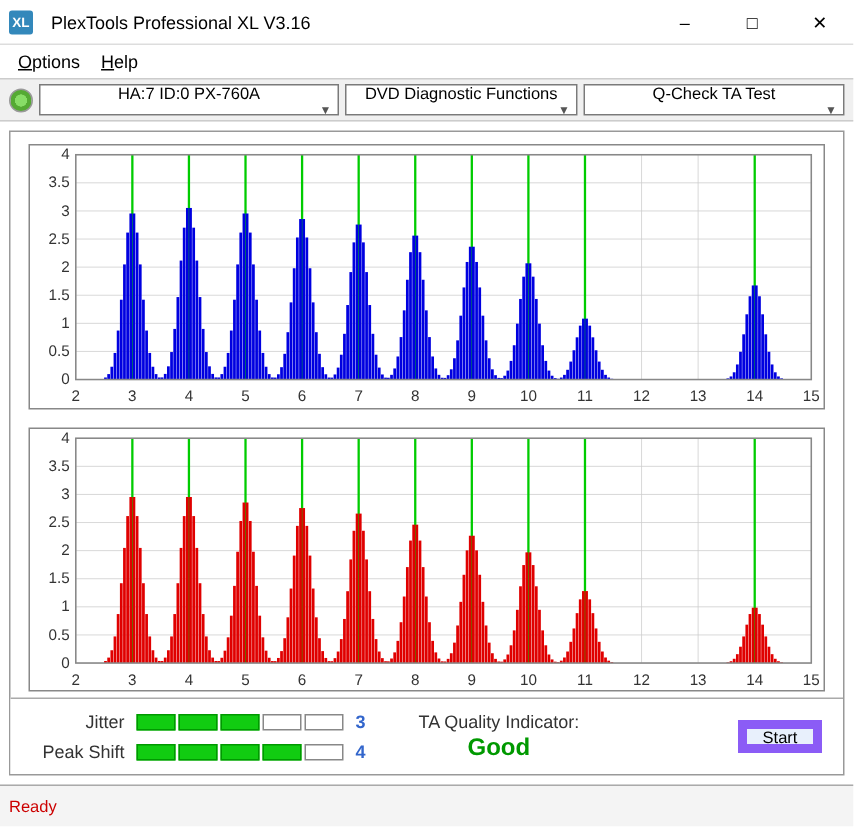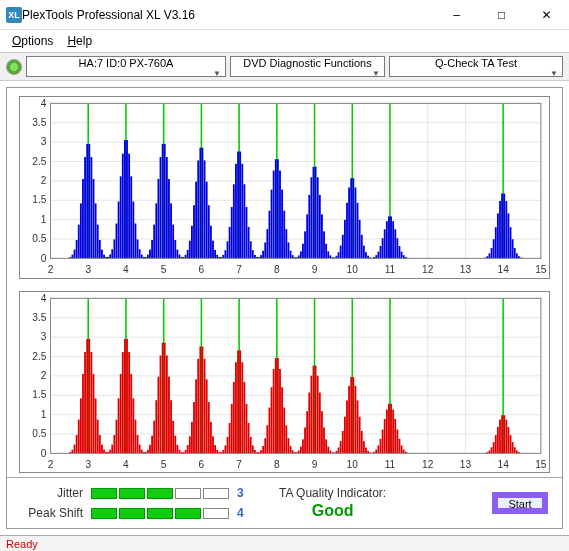--- a/index.html
+++ b/index.html
@@ -1,18 +1,18 @@
 <!DOCTYPE html>
 <html><head>
 <meta charset="utf-8">
 <style>
 * { box-sizing: border-box; margin: 0; padding: 0; }
 body { font-family: "Segoe UI", Tahoma, sans-serif; font-size: 12px; background: #fff; width: 569px; height: 551px; overflow: hidden; display: flex; flex-direction: column; }
 .titlebar { background: #fff; height: 30px; display: flex; align-items: center; padding-left: 6px; border-bottom: 1px solid #ddd; }
-.titlebar .logo { width: 16px; height: 16px; background: #38b; color: #fff; font-size: 9px; font-weight: bold; display: flex; align-items: center; justify-content: center; border-radius: 2px; margin-right: 0; }
+.titlebar .logo { width: 16px; height: 16px; background: #38b; color: #fff; font-size: 9px; font-weight: bold; display: flex; align-items: center; justify-content: center; border-radius: 2px; margin-right: 12px; }
 .titlebar .title { flex: 1; color: #000; font-size: 12px; }
 .titlebar .wbtn { width: 45px; height: 30px; display: flex; align-items: center; justify-content: center; color: #000; }
 .menubar { background: #fff; display: flex; padding: 2px 6px; gap: 2px; }
 .menubar .mitem { padding: 2px 6px; cursor: default; }
 .menubar .mitem .ul { text-decoration: underline; }
 .toolbar { background: #f0f0f0; border-top: 1px solid #ccc; border-bottom: 1px solid #ccc; padding: 3px 6px; display: flex; gap: 4px; align-items: center; }
 .drive-icon { width: 16px; height: 16px; border-radius: 50%; background: radial-gradient(circle, #8d6 40%, #5a3 42%); border: 1px solid #999; }
 .combo { background: #fff; border: 1px solid #7a7a7a; height: 21px; display: flex; align-items: center; padding: 0 4px; font-size: 11px; position: relative; flex-direction: column; }
 .combo .arrow { margin-left: auto; font-size: 8px; color: #555; padding-left: 6px; }
 .chartarea { flex: 1; background: #fff; border: 1px solid #999; margin: 6px; display: flex; flex-direction: column; }
@@ -23,21 +23,21 @@
 .brow { display: flex; align-items: center; gap: 8px; }
 .brow .lbl { width: 62px; text-align: right; color: #333; }
 .segbar { display: flex; gap: 2px; }
 .seg { width: 26px; height: 11px; border: 1px solid #888; background: #fff; }
 .seg.on { background: #1c1; border-color: #090; }
 .brow .val { color: #36c; font-weight: bold; width: 14px; }
 .ta-col { margin-left: 18px; text-align: center; }
 .ta-col .lbl { color: #333; }
 .ta-col .val { color: #090; font-size: 16px; font-weight: bold; margin-top: 2px; }
 .startbtn { margin-left: auto; width: 56px; height: 22px; border: 6px solid #8b5cf6; background: #e8f0fc; font-size: 11px; }
-.statusbar { border-top: 1px solid #aaa; height: 16px; display: flex; align-items: center; padding: 0 6px; font-size: 11px; color: #c00; background: #f4f4f4; }
+.statusbar { border-top: 1px solid #aaa; height: 28px; display: flex; align-items: center; padding: 0 6px; font-size: 11px; color: #c00; background: #f4f4f4; }
 </style>
 </head>
 <body>
 
 <div class="titlebar">
   <div class="logo">XL</div>
   <div class="title">PlexTools Professional XL V3.16</div>
   <div class="wbtn">–</div>
   <div class="wbtn">□</div>
   <div class="wbtn close">✕</div>

